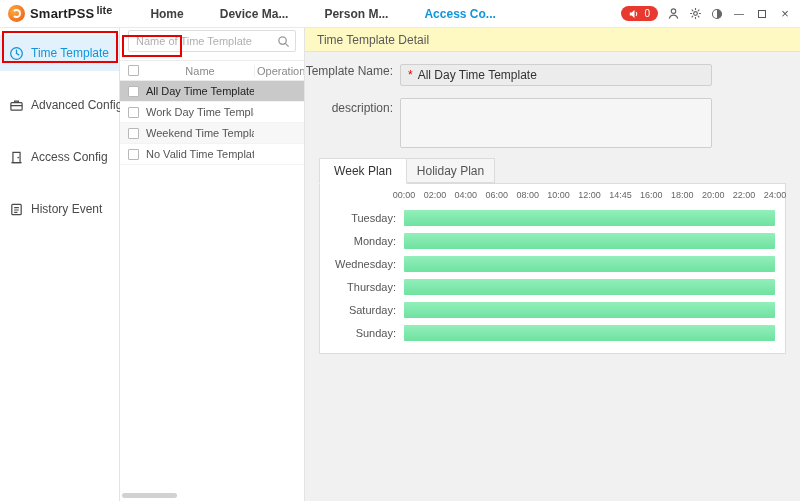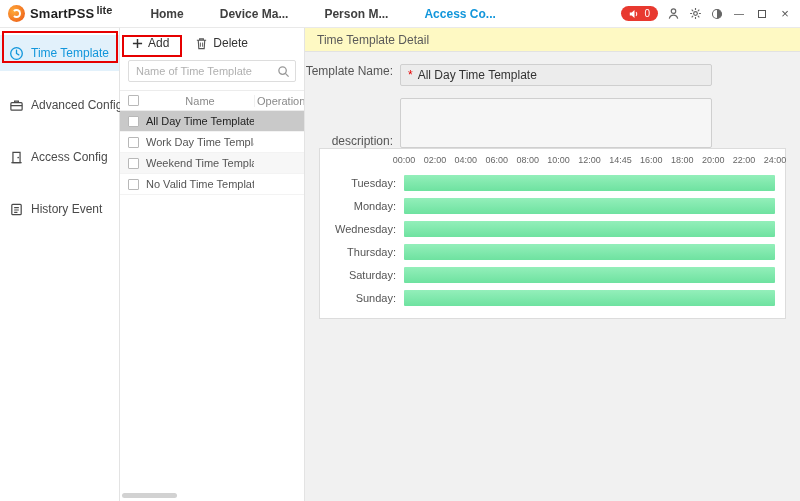--- a/index.html
+++ b/index.html
@@ -63,21 +63,21 @@
   .trow.alt { background:#f7f7f7; }
   .cb { width:11px; height:11px; border:1px solid #b8b8b8; border-radius:1px; background:#fff; cursor:pointer; }
   .hscroll { position:absolute; left:2px; bottom:2px; right:2px; height:6px; }
   .hscroll .thumb { width:55px; height:5px; border-radius:3px; background:#d2d2d2; }
 
   
   .detail { flex:1; background:#f1f1f1; display:flex; flex-direction:column; min-width:0; }
   .detail-header { height:24px; flex:0 0 auto; background:#fef9c3; border-bottom:1px solid #e2e2e2;
     display:flex; align-items:center; padding:0 12px; font-size:12px; color:#5a5a5a; }
   .form-row { display:flex; margin-top:12px; }
-  .form-row.desc { align-items:flex-end; }
+  .form-row.desc { align-items:flex-start; }
   .flabel { width:95px; text-align:right; padding-right:7px; font-size:12px; color:#555; flex:0 0 auto; }
   .form-row.desc .flabel { padding-top:3px; }
   .field { width:312px; height:22px; background:#ececec; border:1px solid #cfcfcf; border-radius:2px;
     display:flex; align-items:center; padding:0 7px; font-size:12px; color:#333; }
   .req { color:#e60000; margin-right:5px; }
   .textarea { width:312px; height:50px; background:#f6f6f6; border:1px solid #cfcfcf; border-radius:2px; }
 
   .tabs { display:flex; margin:10px 0 0 14px; position:relative; z-index:2; }
   .tab { width:88px; height:25px; display:flex; align-items:center; justify-content:center;
     font-size:12px; color:#555; border:1px solid #dcdcdc; background:#f5f5f5; cursor:pointer; }
@@ -179,35 +179,20 @@
       <div class="side-item">
         <svg viewBox="0 0 16 16" width="15" height="15">
             <rect x="3" y="2.5" width="10" height="11" rx="1" fill="none" stroke="currentColor" stroke-width="1.3"></rect>
             <path d="M5.5 6h5M5.5 8.5h5M5.5 11h3.5" stroke="currentColor" stroke-width="1.2"></path>
           </svg>
         <span>History Event</span>
       </div>
     </aside>
 
     <section class="list-panel">
-      <div class="lp-toolbar">
-        <div class="tool-btn">
-          <svg viewBox="0 0 12 12" width="11" height="11">
-              <path d="M6 1v10M1 6h10" stroke="#333" stroke-width="1.6"></path>
-            </svg>
-          <span>Add</span>
-        </div>
-        <div class="tool-btn">
-          <svg viewBox="0 0 14 14" width="13" height="13">
-              <path d="M2 3.5h10M5 3.5V2h4v1.5M3.5 3.5l.6 9h5.8l.6-9" fill="none" stroke="#555" stroke-width="1.2"></path>
-              <path d="M5.8 6v4.5M8.2 6v4.5" stroke="#555" stroke-width="1"></path>
-            </svg>
-          <span>Delete</span>
-        </div>
-      </div>
       <div class="lp-search">
         <input type="text" placeholder="Name of Time Template" style="">
         <span class="search-ic">
           <svg viewBox="0 0 14 14" width="13" height="13">
               <circle cx="6" cy="6" r="4" fill="none" stroke="#999" stroke-width="1.4"></circle>
               <path d="M9 9l3.5 3.5" stroke="#999" stroke-width="1.4"></path>
             </svg>
         </span>
       </div>
       <div class="thead">
@@ -259,20 +244,24 @@
           <span class="req">*</span>
           <span>All Day Time Template</span>
         </div>
       </div>
 
       <div class="form-row desc">
         <span class="flabel">description:</span>
         <div class="textarea"></div>
       </div>
 
+      <div class="tabs">
+        <div class="tab active">Week Plan</div>
+        <div class="tab">Holiday Plan</div>
+      </div>
 
       <div class="chart-card">
         <div class="hours">
           <span style="left:0%">00:00</span>
           <span style="left:8.333%">02:00</span>
           <span style="left:16.667%">04:00</span>
           <span style="left:25%">06:00</span>
           <span style="left:33.333%">08:00</span>
           <span style="left:41.667%">10:00</span>
           <span style="left:50%">12:00</span>

